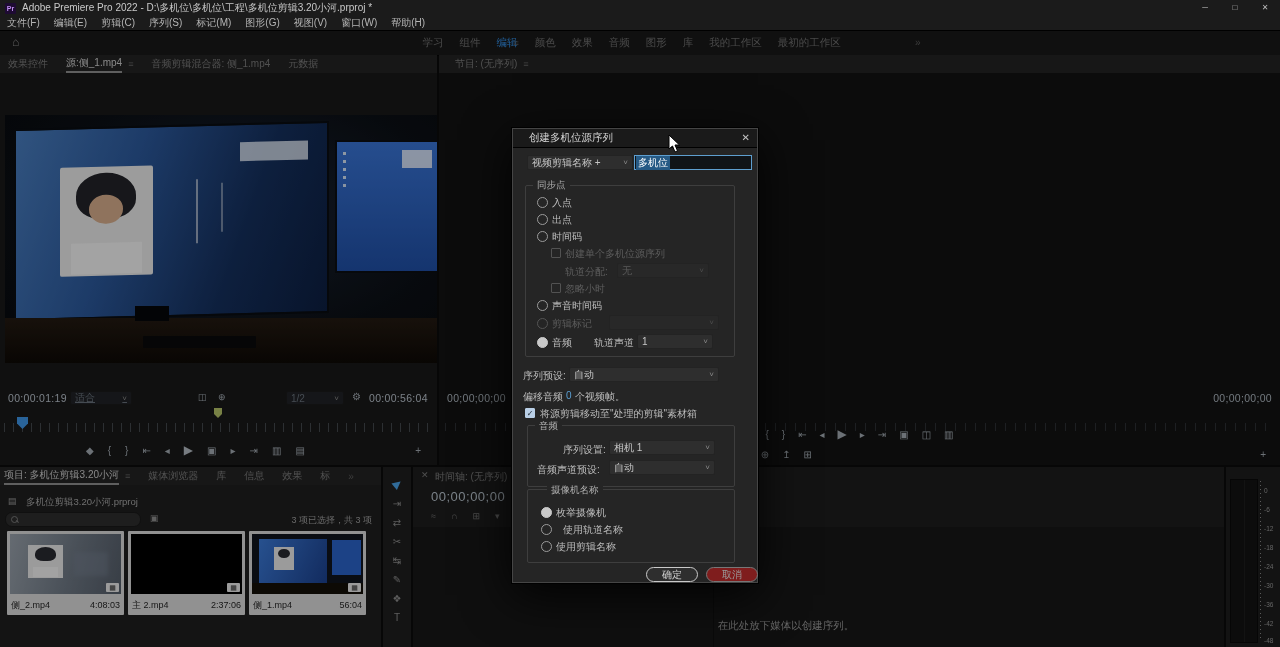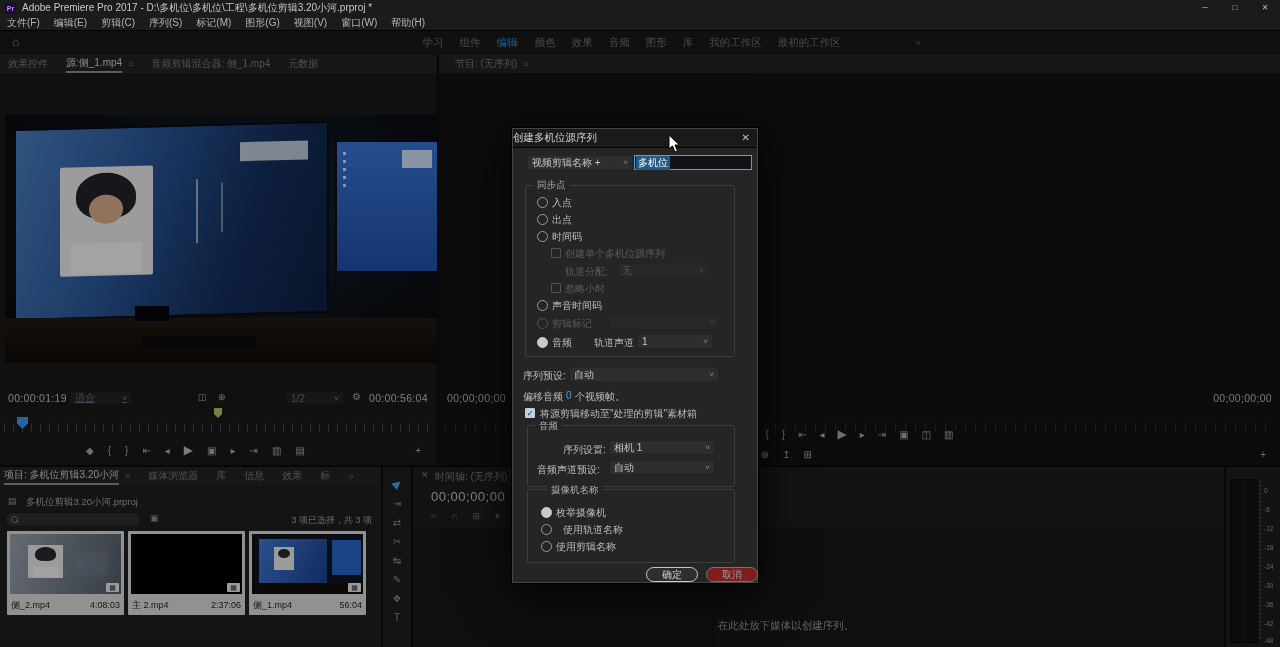--- a/index.html
+++ b/index.html
@@ -37,42 +37,42 @@
   .radio.dis{border-color:#545454;}
   .cb{width:10px;height:10px;border:1px solid #8f8f8f;box-sizing:border-box;display:inline-block;border-radius:1px;font-size:8px;line-height:9px;text-align:center;color:#16222e;}
   .cb.dis{border-color:#525252;}
   .cb.checked{background:#b9cfe6;border-color:#b9cfe6;}
   .dlabel{font-size:10px;color:#bdbdbd;white-space:nowrap;}
   .dlabel.dis{color:#5d5d5d;}
   .fsbox{position:absolute;border:1px solid #3e3e3e;border-radius:2px;}
   .fslegend{position:absolute;background:#252525;padding:0 4px;font-size:9.5px;color:#b0b0b0;white-space:nowrap;}
   
   .dialog{position:absolute;left:512px;top:128px;width:246px;height:455px;background:#252525;border:1px solid #454545;box-shadow:0 12px 45px rgba(0,0,0,.9),0 0 0 1px #000;z-index:100;box-sizing:border-box;}
-  .dlg-title{position:absolute;left:0;top:0;right:0;height:18px;background:#1a1a1a;border-bottom:1px solid #000;display:flex;align-items:center;font-size:10.5px;color:#d2d2d2;padding-left:0;}
+  .dlg-title{position:absolute;left:0;top:0;right:0;height:18px;background:#1a1a1a;border-bottom:1px solid #000;display:flex;align-items:center;font-size:10.5px;color:#d2d2d2;padding-left:16px;}
   .dlg-close{position:absolute;right:7px;top:3px;font-size:10px;color:#c4c4c4;}
   .btn{position:absolute;height:15px;border:1px solid #9a9a9a;border-radius:9px;background:#7f1d1d;color:#d2d2d2;font-size:10px;display:flex;align-items:center;justify-content:center;box-sizing:border-box;}
   .btn.primary{border-color:#c9c9c9;background:#2e2e2e;}
   
   .dim{position:absolute;left:0;top:31px;width:1280px;height:616px;background:rgba(0,0,0,.34);z-index:40;pointer-events:none;}
   
   .clipcell{position:absolute;width:117px;height:84px;background:#dcdcdc;border-radius:1px;padding:0;box-sizing:border-box;}
   .clipthumb{position:absolute;left:3px;top:3px;width:111px;height:60px;background:#000;overflow:hidden;}
   .cliplabel{position:absolute;left:4px;right:4px;bottom:4px;height:12px;font-size:9px;color:#262626;display:flex;justify-content:space-between;align-items:center;}
   .badge{position:absolute;right:2px;bottom:2px;width:13px;height:9px;background:#ececec;border-radius:1px;font-size:7px;line-height:9px;text-align:center;color:#333;}
   .toolglyph{position:absolute;left:0;width:28px;text-align:center;font-size:10px;color:#8e8e8e;}
   .meterlabel{position:absolute;font-size:6.5px;color:#9a9a9a;width:16px;text-align:left;}
 </style>
 </head>
 <body>
 
 <div class="app">
 
   <div class="titlebar">
     <span class="pr-icon">Pr</span>
-    <span>Adobe Premiere Pro 2017 - D:\多机位\多机位\工程\多机位剪辑3.20小河.prproj *</span>
+    <span>Adobe Premiere Pro 2022 - D:\多机位\多机位\工程\多机位剪辑3.20小河.prproj *</span>
     <span class="win-controls">
       <span>─</span>
       <span>□</span>
       <span>✕</span>
     </span>
   </div>
 
   <div class="menubar">
     <span>文件(F)</span>
     <span>编辑(E)</span>

